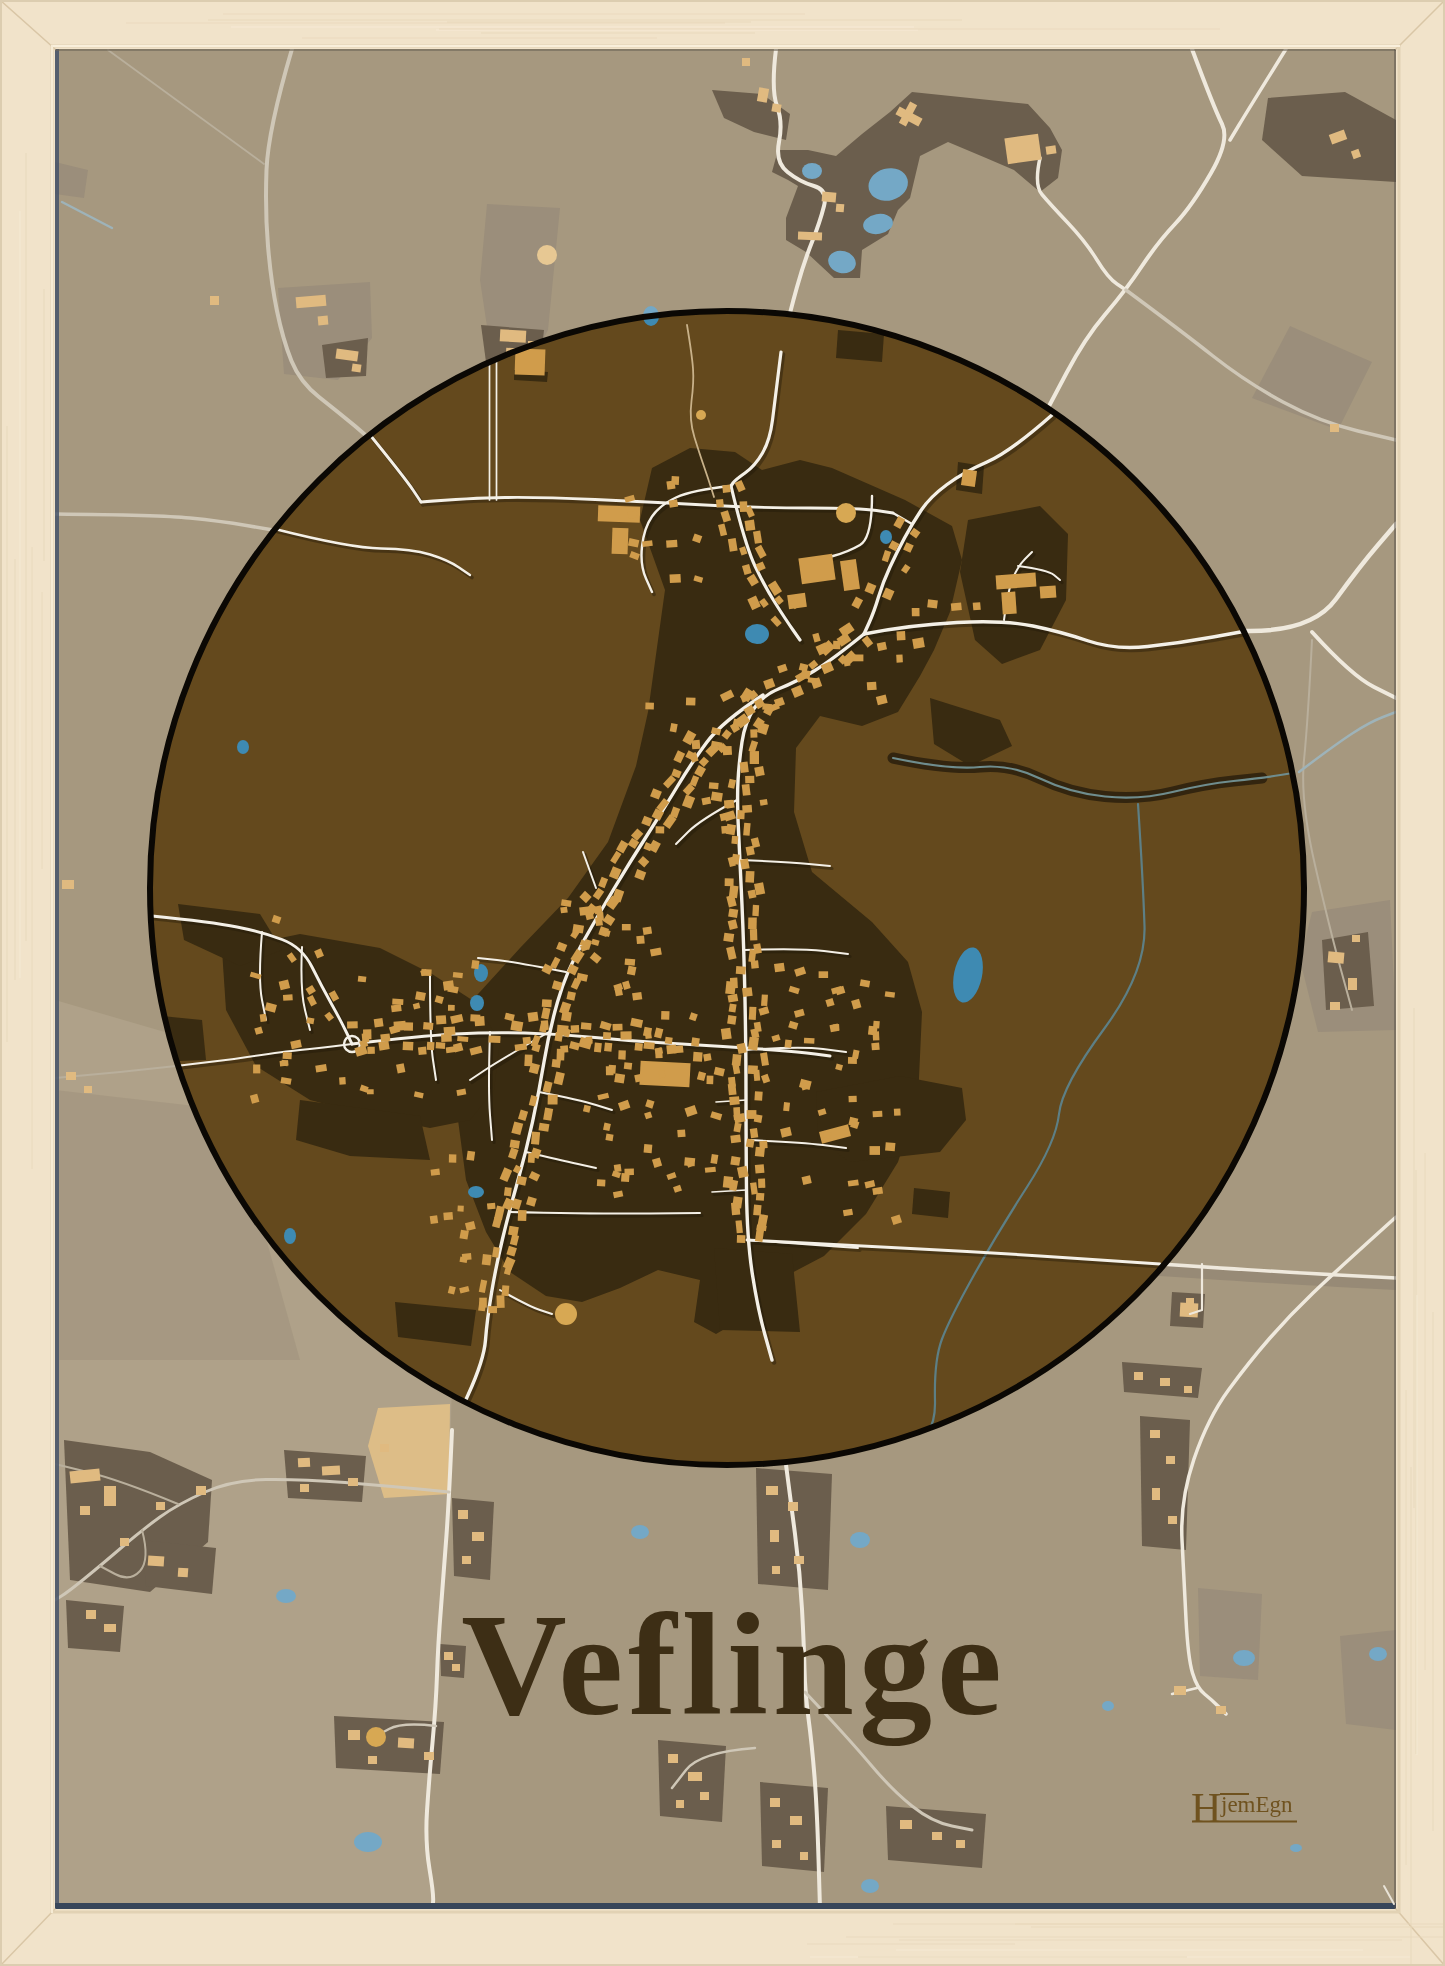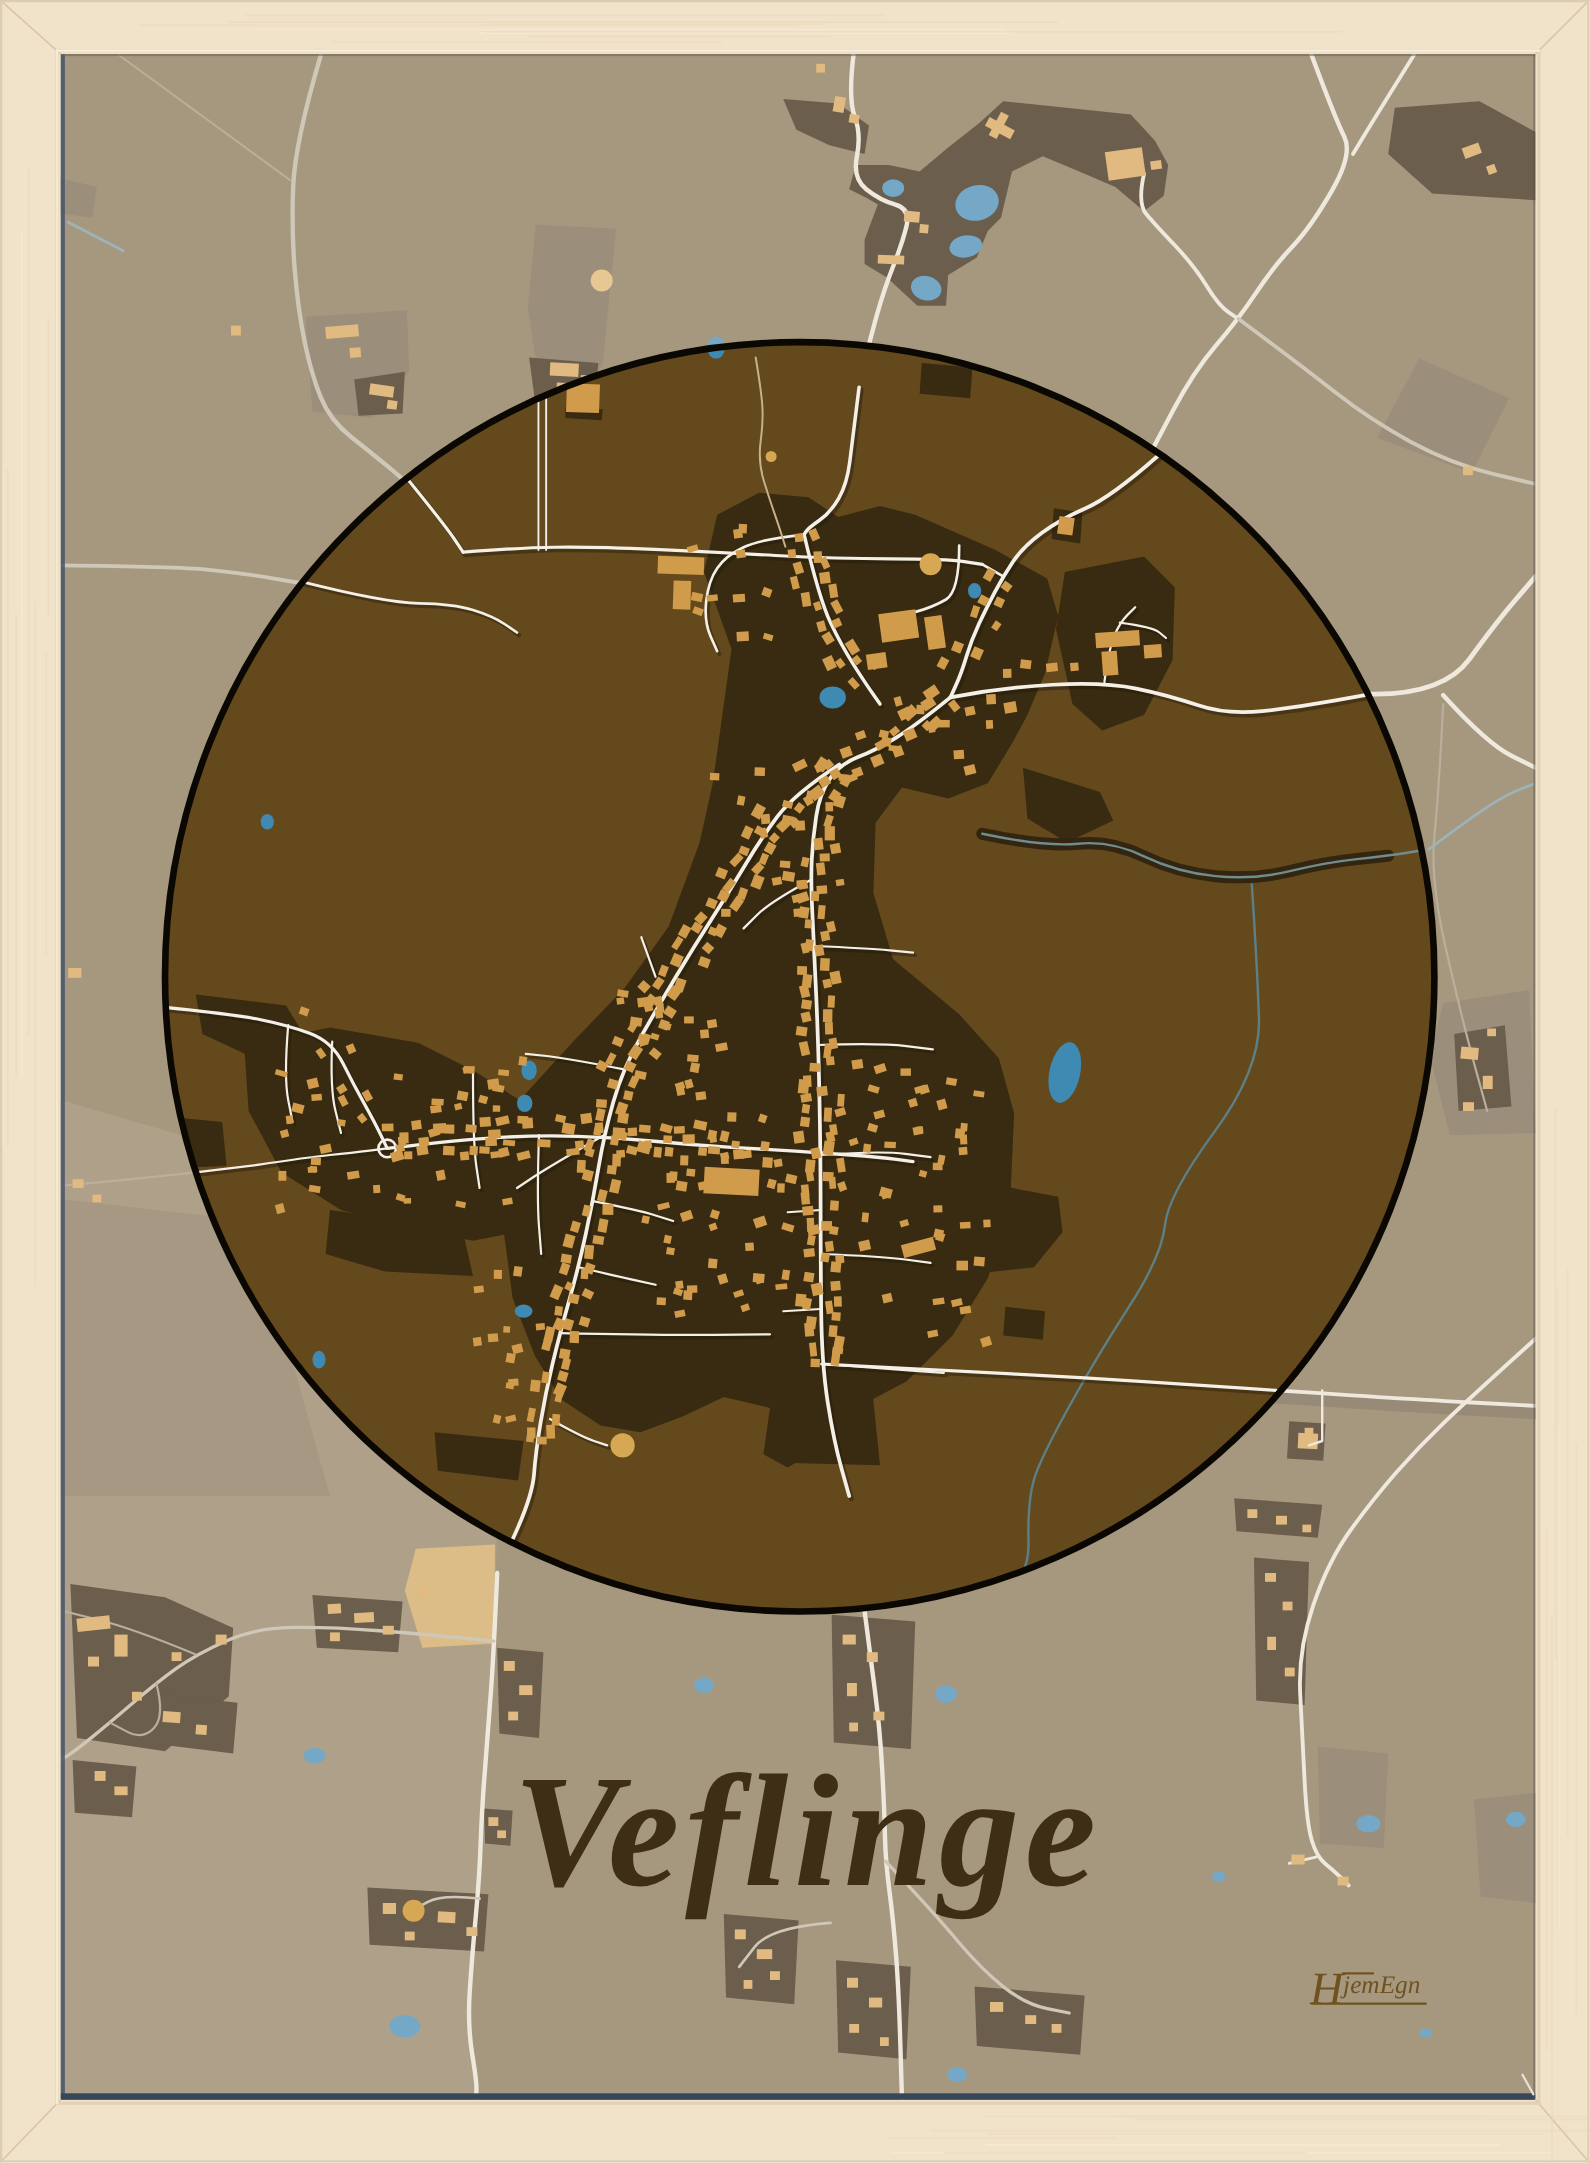--- a/index.html
+++ b/index.html
@@ -1,18 +1,18 @@
 <!DOCTYPE html>
 <html><head>
 <meta charset="utf-8">
 <title>Veflinge</title>
 <style>
 html,body{margin:0;padding:0;background:#fff;}
 body{font-family:"Liberation Sans",sans-serif;}
-#poster{width:1240px;height:1966px;position:relative;font-style:italic;}
+#poster{width:1240px;height:1966px;position:relative;}
 </style>
 </head>
 <body>
 
 <div id="poster">
 <svg width="1445" height="1966" viewBox="0 0 1445 1966" xmlns="http://www.w3.org/2000/svg">
 <defs>
 <clipPath id="circ">
           <circle cx="727" cy="888" r="577"></circle>
         </clipPath>

